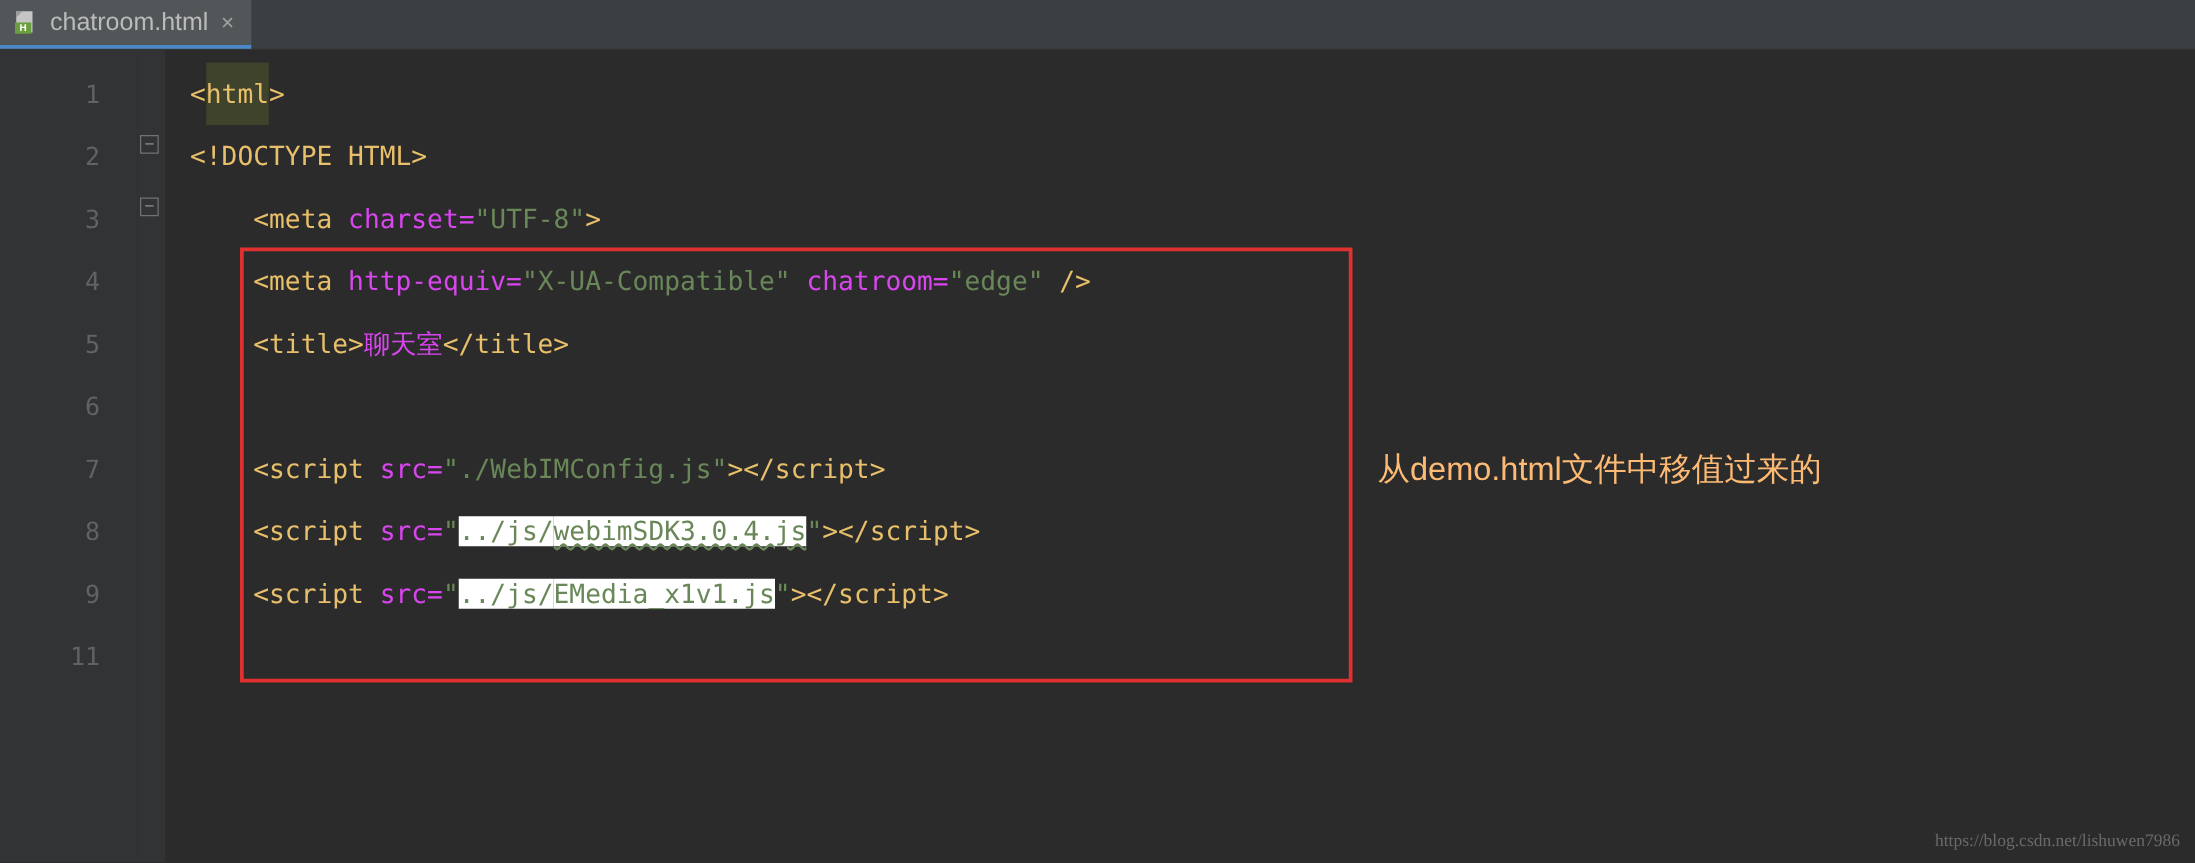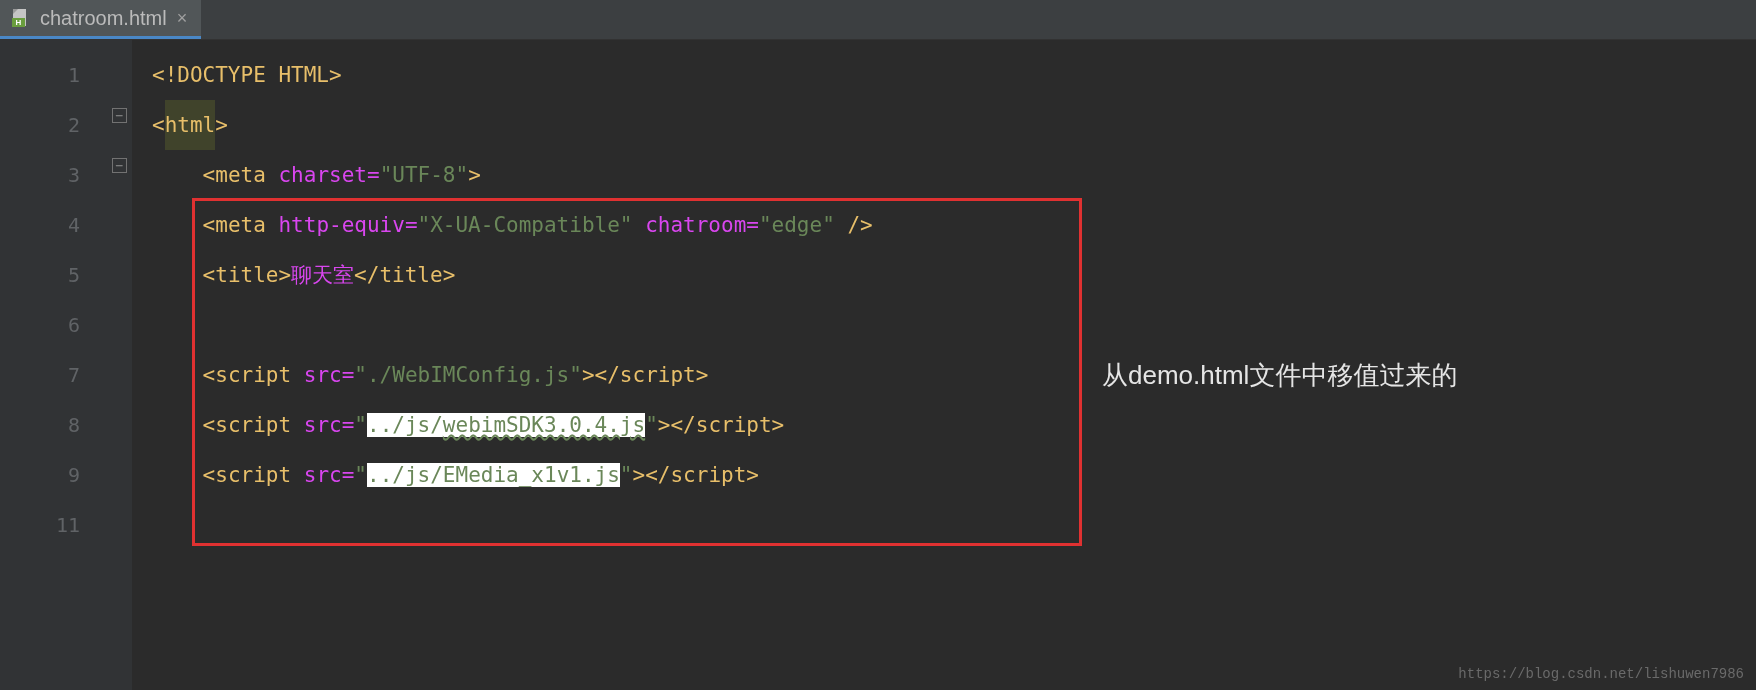--- a/index.html
+++ b/index.html
@@ -105,32 +105,32 @@
 .highlight-path {
   background: #ffffff;
 }
 .red-box {
   position: absolute;
   border: 3px solid #e03131;
   pointer-events: none;
 }
 .annotation {
   position: absolute;
-  color: #e5e5e5;
+  color: #fdba74;
   font-family: "Microsoft YaHei", Arial, sans-serif;
   font-size: 26px;
   font-weight: 500;
 }
 .watermark {
   position: absolute;
   right: 12px;
   bottom: 8px;
   color: #6a6a6a;
   font-size: 14px;
-  font-family: Liberation Mono, monospace;
+  font-family: Liberation Serif, serif;
 }
 </style>
 </head>
 <body>
 
 <div class="tab-bar">
   <div class="tab">
     <span class="file-icon">
       <svg width="20" height="20" viewBox="0 0 20 20">
         <rect x="3" y="1" width="13" height="17" fill="#c5c5c5"></rect>
@@ -157,22 +157,22 @@
     <div class="line-num">9</div>
     <div class="line-num">11</div>
   </div>
 
   <div class="fold-column">
     <div class="fold-mark" style="top:68px">−</div>
     <div class="fold-mark" style="top:118px">−</div>
   </div>
 
   <div class="code-area">
+    <div class="code-line"><span class="c-tag">&lt;</span><span class="c-tag highlight-tag">html</span><span class="c-tag">&gt;</span></div>
     <div class="code-line"><span class="c-tag">&lt;!DOCTYPE HTML&gt;</span></div>
-    <div class="code-line"><span class="c-tag">&lt;</span><span class="c-tag highlight-tag">html</span><span class="c-tag">&gt;</span></div>
     <div class="code-line">    <span class="c-tag">&lt;</span><span class="c-tag">meta</span><span> </span><span class="c-attr">charset=</span><span class="c-str">"UTF-8"</span><span class="c-tag">&gt;</span></div>
     <div class="code-line">    <span class="c-tag">&lt;</span><span class="c-tag">meta</span><span> </span><span class="c-attr">http-equiv=</span><span class="c-str">"X-UA-Compatible"</span><span> </span><span class="c-attr">chatroom=</span><span class="c-str">"edge"</span><span class="c-tag"> /&gt;</span></div>
     <div class="code-line">    <span class="c-tag">&lt;</span><span class="c-tag">title</span><span class="c-tag">&gt;</span><span class="c-text">聊天室</span><span class="c-tag">&lt;/</span><span class="c-tag">title</span><span class="c-tag">&gt;</span></div>
     <div class="code-line"></div>
     <div class="code-line">    <span class="c-tag">&lt;</span><span class="c-tag">script</span><span> </span><span class="c-attr">src=</span><span class="c-str">"./WebIMConfig.js"</span><span class="c-tag">&gt;</span><span class="c-tag">&lt;/</span><span class="c-tag">script</span><span class="c-tag">&gt;</span></div>
     <div class="code-line">    <span class="c-tag">&lt;</span><span class="c-tag">script</span><span> </span><span class="c-attr">src=</span><span class="c-str">"</span><span class="c-str highlight-path">../js/</span><span class="c-str highlight-path" style="text-decoration: underline wavy #6a8759;">webimSDK3.0.4.js</span><span class="c-str">"</span><span class="c-tag">&gt;</span><span class="c-tag">&lt;/</span><span class="c-tag">script</span><span class="c-tag">&gt;</span></div>
     <div class="code-line">    <span class="c-tag">&lt;</span><span class="c-tag">script</span><span> </span><span class="c-attr">src=</span><span class="c-str">"</span><span class="c-str highlight-path">../js/</span><span class="c-str highlight-path">EMedia_x1v1.js</span><span class="c-str">"</span><span class="c-tag">&gt;</span><span class="c-tag">&lt;/</span><span class="c-tag">script</span><span class="c-tag">&gt;</span></div>
     <div class="code-line"></div>
 
     <div class="red-box" style="left:60px; top:158px; width:890px; height:348px;"></div>

